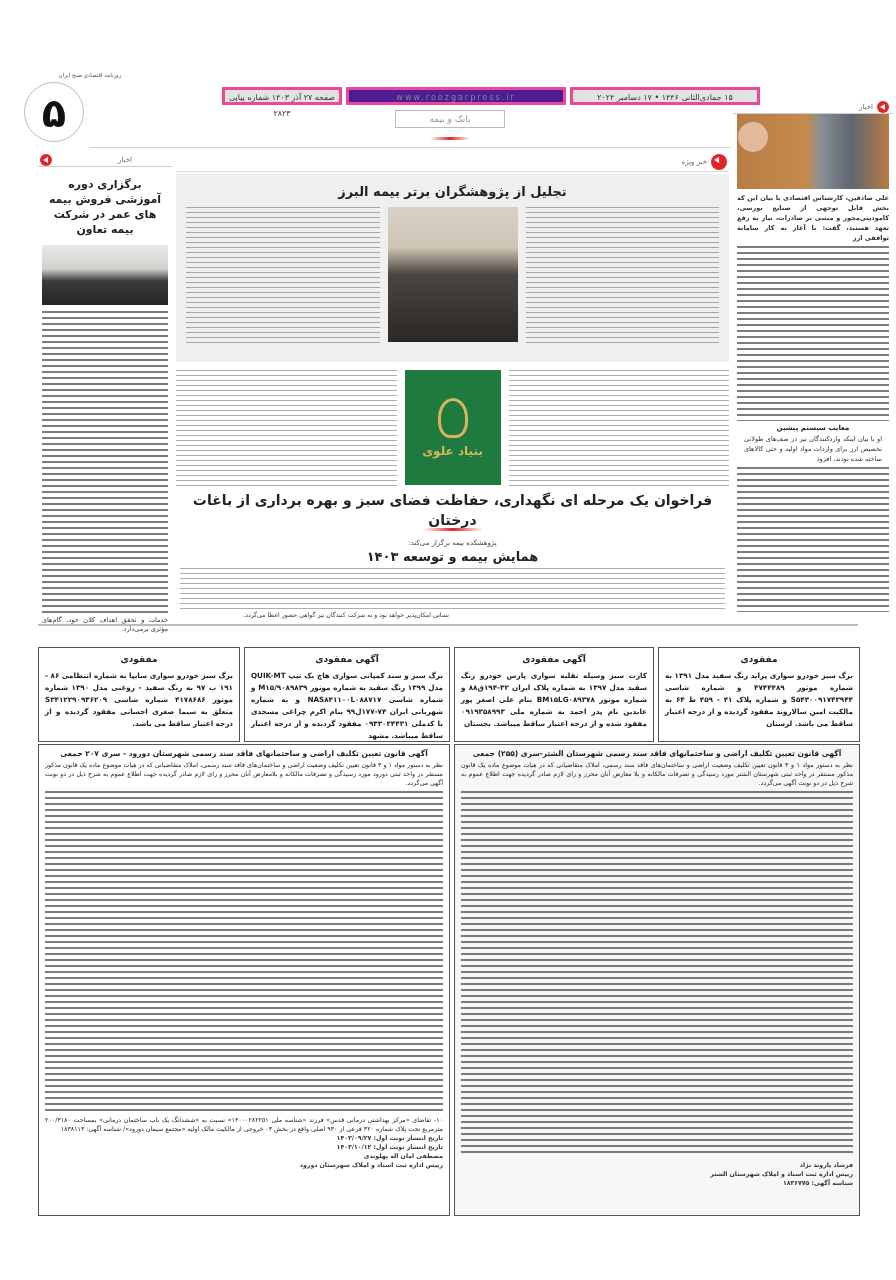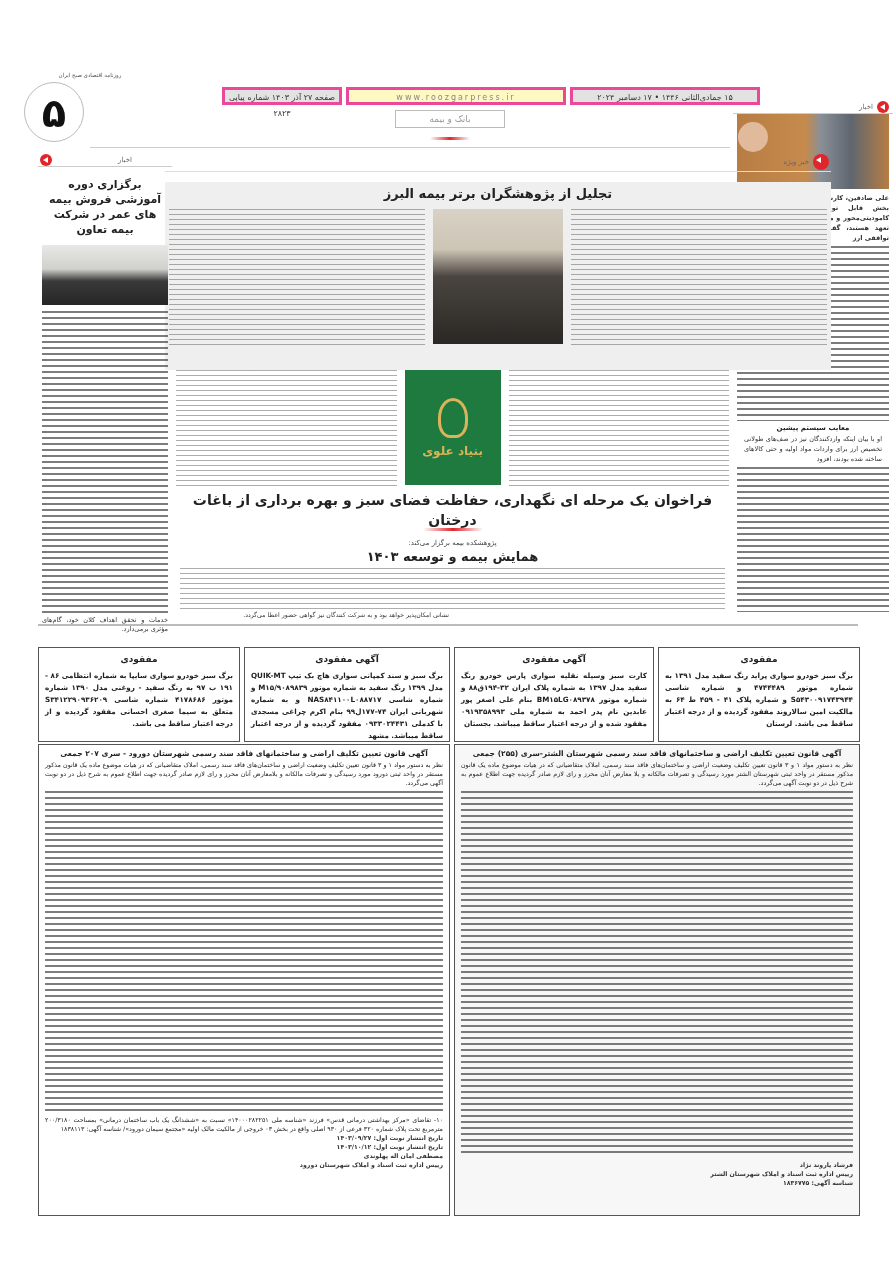--- a/index.html
+++ b/index.html
@@ -19,21 +19,21 @@
 </style>
 </head>
 <body>
 
 <div class="abs" style="left:0;top:0;width:896px;height:150px">
   <div class="abs" style="left:55px;top:72px;width:70px;font-size:5.5px;color:#555;text-align:center">روزنامه اقتصادی صبح ایران</div>
   <div class="abs" style="left:24px;top:82px;width:60px;height:60px;border-radius:50%;border:1px solid #bbb;background:#fff;text-align:center">
     <span style="font-size:40px;font-weight:bold;line-height:60px;color:#111">۵</span>
   </div>
   <div class="abs hdr-strip" style="left:222px;width:120px">صفحه ۲۷ آذر ۱۴۰۳ شماره پیاپی ۲۸۲۳</div>
-  <div class="abs hdr-strip" style="left:346px;width:220px;background:#fef9c3;letter-spacing:2px;color:#888;direction:ltr">www.roozgarpress.ir</div>
+  <div class="abs hdr-strip" style="left:346px;width:220px;background:#4c1d95;letter-spacing:2px;color:#888;direction:ltr">www.roozgarpress.ir</div>
   <div class="abs hdr-strip" style="left:570px;width:190px">۱۵ جمادی‌الثانی ۱۴۴۶ • ۱۷ دسامبر ۲۰۲۴</div>
   <div class="abs" style="left:395px;top:110px;width:110px;height:18px;border:1px solid #bbb;font-size:9px;text-align:center;line-height:16px;color:#999">بانک و بیمه</div>
   <div class="abs" style="left:430px;top:137px;width:40px;height:3px;background:linear-gradient(90deg,transparent,#e0262b,transparent)"></div>
   <div class="abs" style="left:90px;top:147px;width:640px;height:1px;background:#ccc"></div>
 </div>
 
 <div class="abs" style="left:733px;top:100px;width:160px;height:520px">
   <div style="height:14px;border-bottom:1px solid #ccc;display:flex;align-items:center;gap:4px;padding-right:4px">
     <span class="badge"></span>
     <span class="sec-label">اخبار</span>
@@ -41,26 +41,26 @@
   <div class="photo" style="height:75px;margin:0 4px;background:linear-gradient(90deg,#b77d44 0%,#c68a4c 45%,#8a8f97 55%,#5f6670 75%,#b77d44 100%)">
     <div style="width:30px;height:30px;border-radius:50%;background:#e1b99b;position:relative;left:-60px;top:8px;margin:auto"></div>
   </div>
   <div class="txt" style="margin:4px 4px 0;font-weight:bold;font-size:6.5px;line-height:10px">علی صادقین، کارشناس اقتصادی با بیان این که بخش قابل توجهی از صنایع بورسی، کامودیتی‌محور و مبتنی بر صادرات، نیاز به رفع تعهد هستند، گفت: با آغاز به کار سامانه توافقی ارز</div>
   <div class="filler dense" style="height:175px;margin:3px 4px"></div>
   <div style="font-size:7px;font-weight:bold;text-align:center;margin:2px 0">معایب سیستم پیشین</div>
   <div class="txt" style="margin:0 11px;font-size:6.5px;line-height:10px">او با بیان اینکه واردکنندگان نیز در صف‌های طولانی تخصیص ارز برای واردات مواد اولیه و حتی کالاهای ساخته شده بودند، افزود</div>
   <div class="filler dense" style="height:145px;margin:3px 4px"></div>
 </div>
 
-<div class="abs" style="left:165px;top:152px;width:666px;height:212px">
+<div class="abs" style="left:176px;top:152px;width:553px;height:212px">
   <div style="height:20px;border-bottom:1px solid #ddd;display:flex;align-items:center;gap:4px;padding-right:2px">
     <span class="badge" style="width:16px;height:16px"></span>
     <span class="sec-label">خبر ویژه</span>
   </div>
-  <div style="background:#efefef;margin-top:10px;height:188px;padding:4px">
+  <div style="background:#efefef;margin-top:2px;height:188px;padding:10px">
     <div style="font-size:13px;font-weight:bold;text-align:center;margin-bottom:8px">تجلیل از پژوهشگران برتر بیمه البرز</div>
     <div style="display:flex;gap:8px">
       <div class="filler" style="flex:1;height:140px"></div>
       <div class="photo" style="width:130px;height:135px;background:linear-gradient(180deg,#d8d2c6 0%,#cdc4b4 30%,#4a4540 50%,#2a2724 100%)"></div>
       <div class="filler" style="flex:1;height:140px"></div>
     </div>
   </div>
 </div>
 
 <div class="abs" style="left:176px;top:370px;width:553px;height:155px">

